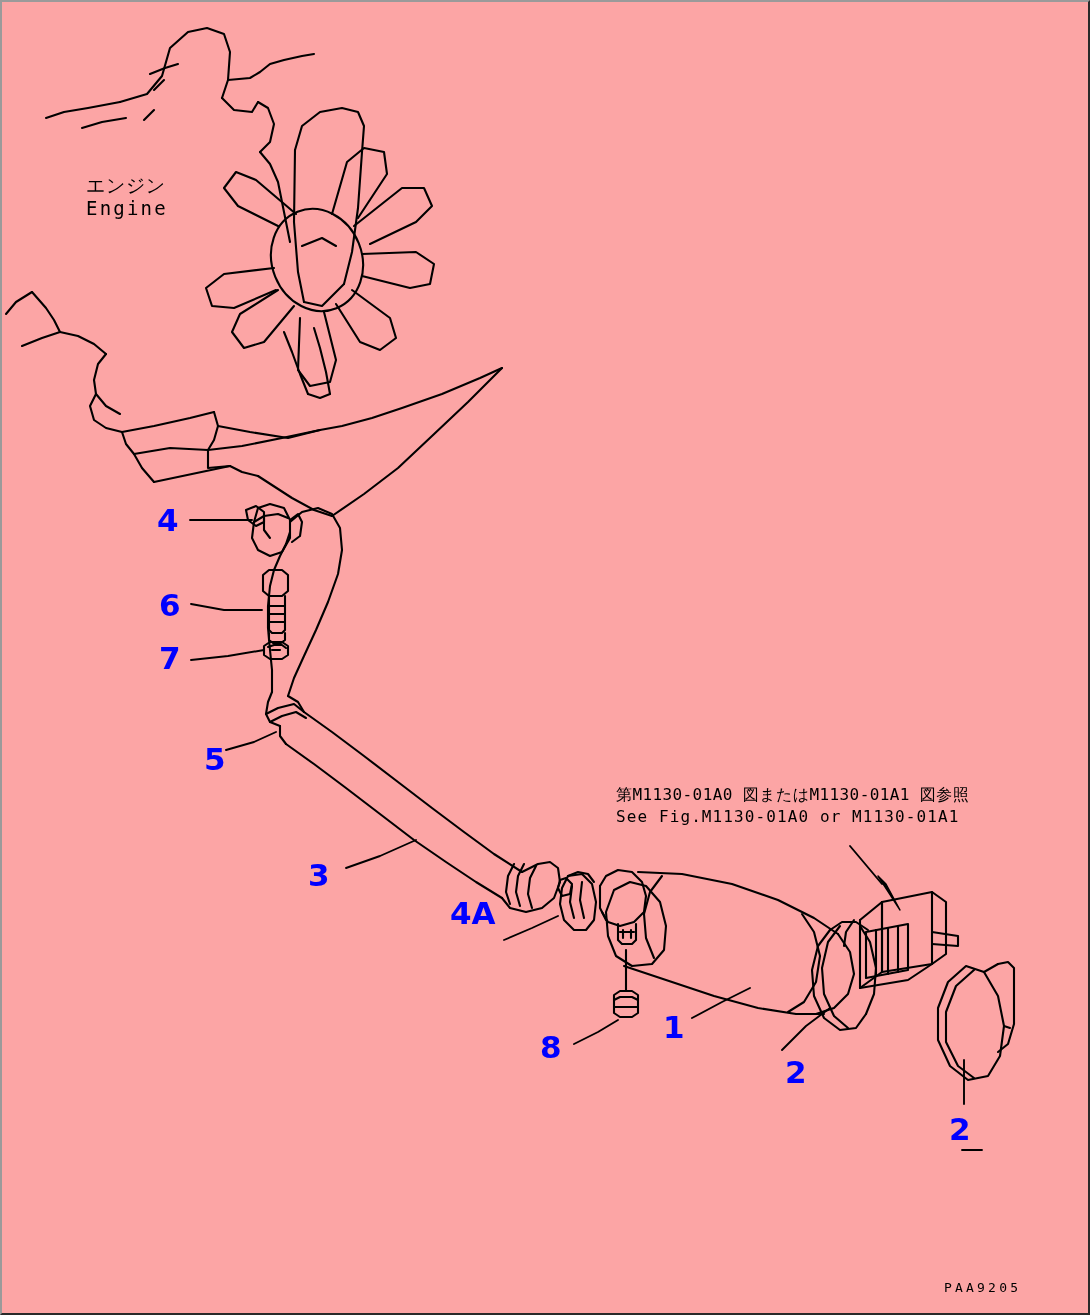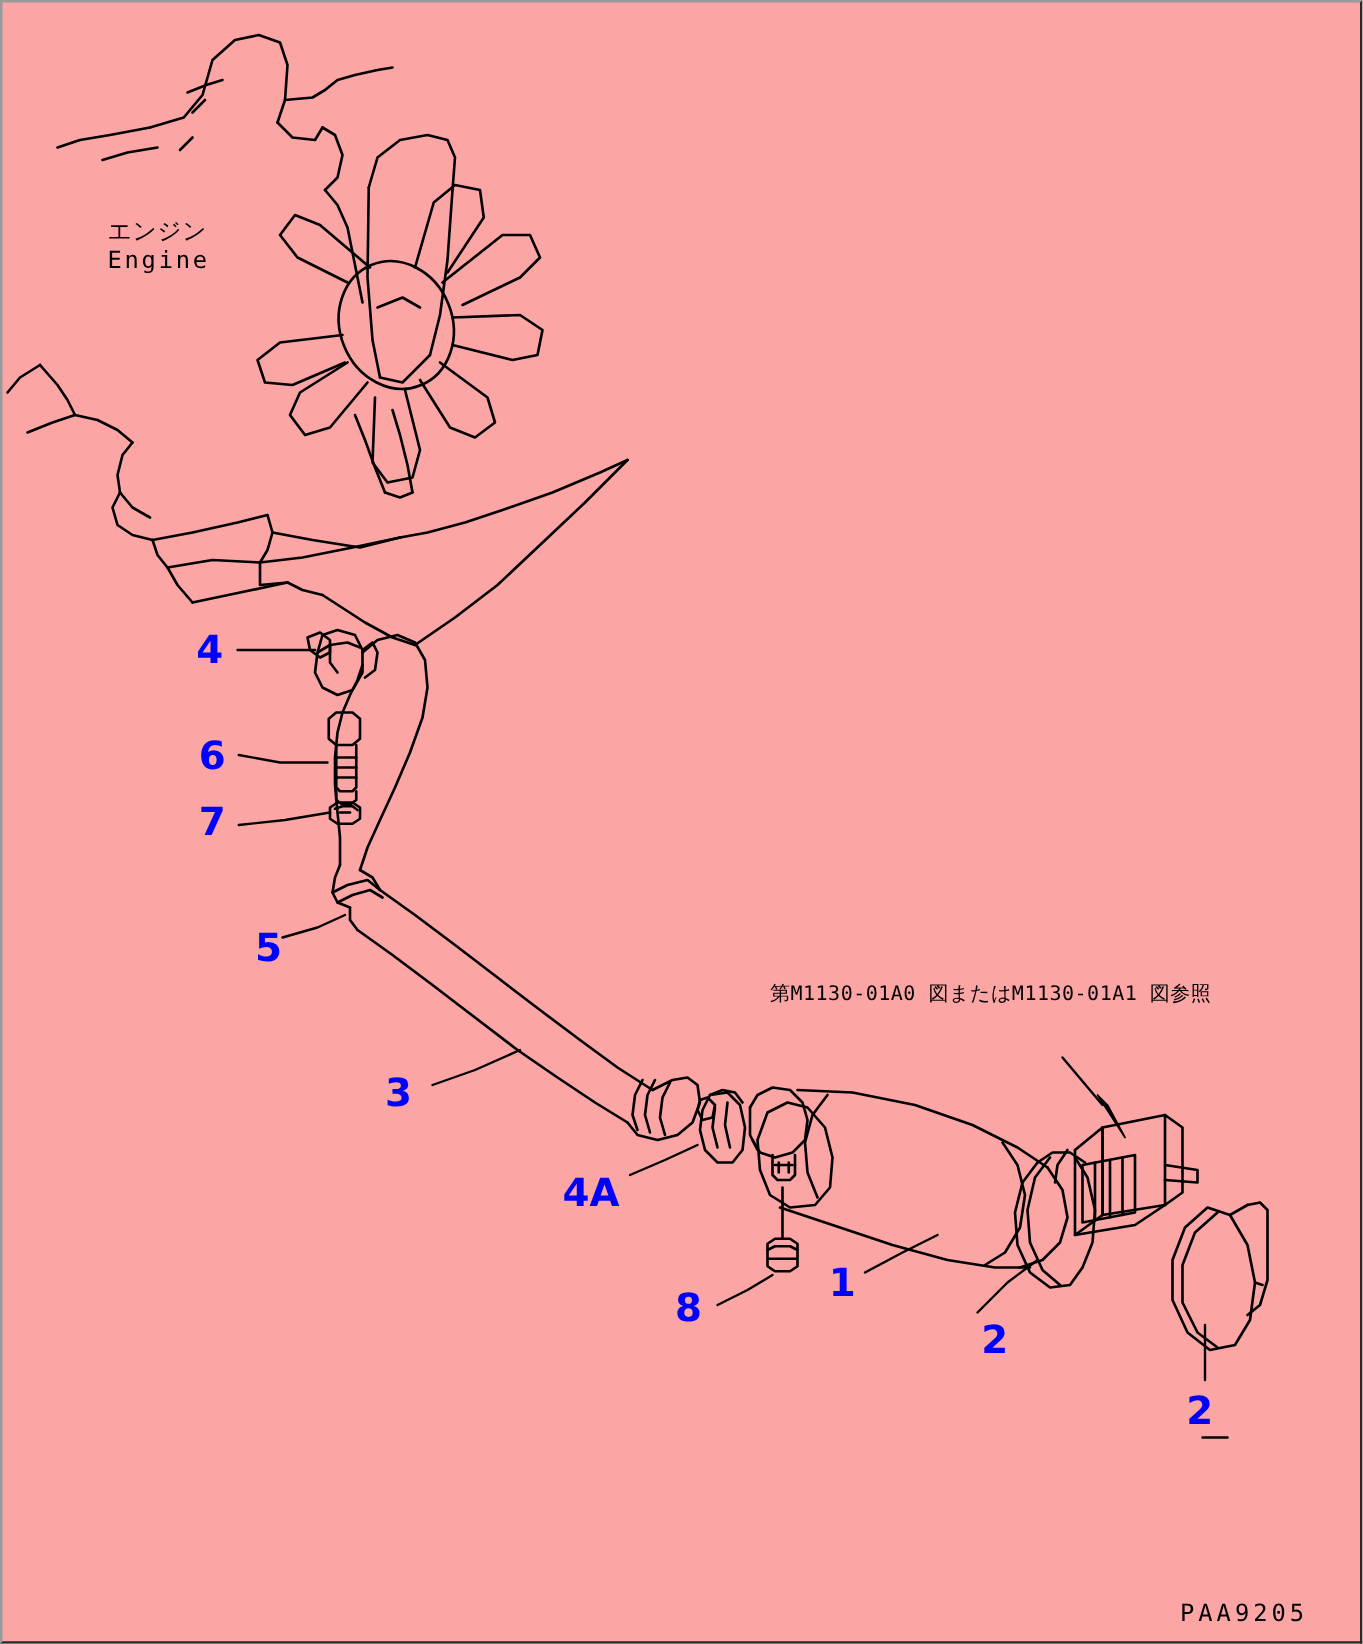--- a/index.html
+++ b/index.html
@@ -71,21 +71,21 @@
     letter-spacing: 0.5px;
   }
   .eng-label .en {
     display: block;
     letter-spacing: 2.2px;
   }
   .page-code {
     position: absolute;
     color: #000000;
     font-family: "DejaVu Sans Mono", monospace;
-    font-size: 19px;
+    font-size: 13px;
     letter-spacing: 3.2px;
     white-space: nowrap;
   }
 </style>
 </head>
 <body>
 
 <div id="page">
 
   <svg id="drawing" viewBox="0 0 1090 1315" xmlns="http://www.w3.org/2000/svg">
@@ -312,28 +312,29 @@
     </g>
   </svg>
 
   <div class="eng-label" style="left:84px; top:172px;">
     <span class="jp">エンジン</span>
     <span class="en">Engine</span>
   </div>
 
   <div class="ref-note" style="left:614px; top:782px;">
     <span class="jp">第M1130-01A0 図またはM1130-01A1 図参照</span>
+    <span class="en">See Fig.M1130-01A0 or M1130-01A1</span>
   </div>
 
   <div class="callout" style="left:155px; top:503px;">4</div>
   <div class="callout" style="left:157px; top:588px;">6</div>
   <div class="callout" style="left:157px; top:641px;">7</div>
   <div class="callout" style="left:202px; top:742px;">5</div>
   <div class="callout" style="left:306px; top:858px;">3</div>
-  <div class="callout" style="left:448px; top:938px;">4A</div>
+  <div class="callout" style="left:448px; top:896px;">4A</div>
   <div class="callout" style="left:538px; top:1030px;">8</div>
   <div class="callout" style="left:661px; top:1010px;">1</div>
   <div class="callout" style="left:783px; top:1055px;">2</div>
   <div class="callout" style="left:947px; top:1112px;">2</div>
 
   <div class="page-code" style="left:942px; top:1278px;">PAA9205</div>
 
 </div>
 
 </body></html>

